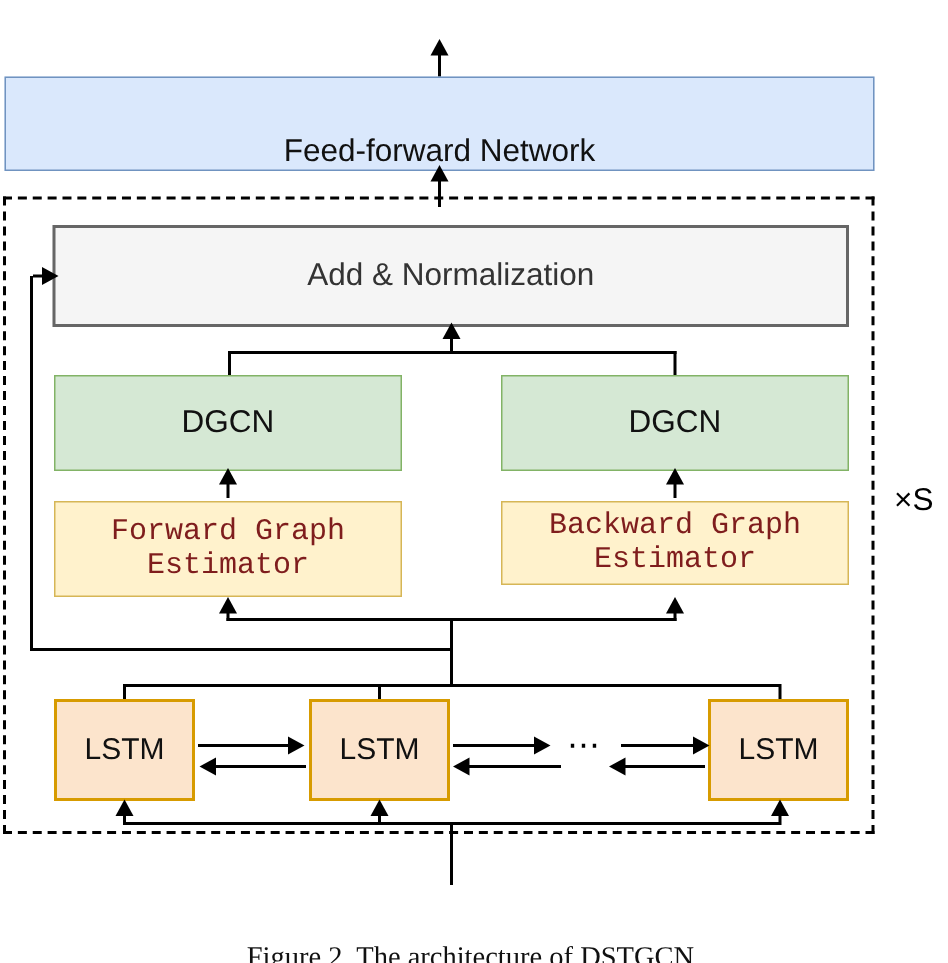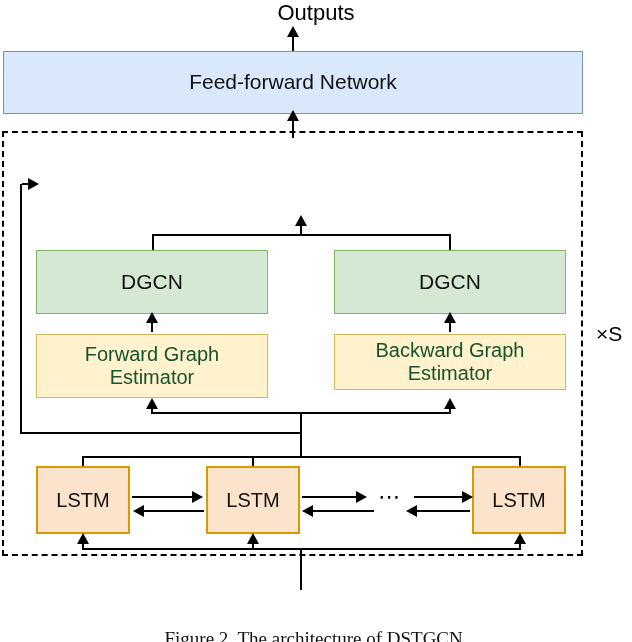--- a/index.html
+++ b/index.html
@@ -9,21 +9,21 @@
   .stage{position:absolute;left:0;top:0;width:632px;height:642px;}
 
   
   .box{position:absolute;box-sizing:border-box;display:flex;
        align-items:center;justify-content:center;text-align:center;
        line-height:1.15;}
 
   .ffn{background:#dae8fc;border:1.6px solid #7093c0;font-size:21px;color:#111;}
   .addnorm{background:#f5f5f5;border:2px solid #666666;font-size:21px;color:#333;}
   .dgcn{background:#d5e8d4;border:1.6px solid #82b366;font-size:21px;color:#111;}
-  .estimator{background:#fff2cc;border:1.6px solid #d6b656;font-size:20px;color:#14532d;}
+  .estimator{background:#fff2cc;border:1.6px solid #d6b656;font-size:20px;color:#7f1d1d;font-family:Liberation Mono, monospace;}
   .lstm{background:#fce4cc;border:2px solid #d79b00;font-size:20px;color:#111;}
 
   
   .dashed-block{position:absolute;box-sizing:border-box;
        border:2px dashed #000;background:transparent;}
 
   
   .lbl{position:absolute;white-space:nowrap;}
   .lbl-outputs{font-size:22px;}
   .lbl-inputs{font-size:21px;}
@@ -47,36 +47,38 @@
   .ah-left{border-top:6px solid transparent;border-bottom:6px solid transparent;
            border-right:11px solid #000;}
 
   .dots{position:absolute;font-size:22px;letter-spacing:2px;color:#000;}
 </style>
 </head>
 <body>
 
 <div class="stage">
 
-  <div class="lbl lbl-outputs" style="left:0;top:0;width:632px;text-align:center;">Outputs</div>
 
   <div class="ln v" style="left:292px;top:34px;height:18px;"></div>
   <div class="ah ah-up" style="left:287px;top:26px;"></div>
 
-  <div class="box ffn" style="left:3px;top:51px;width:580px;height:63px;">
+  <div class="box ffn" style="left:3px;top:51px;width:580px;height:63px;align-items:flex-end;">
     <span>Feed-forward Network</span>
   </div>
 
   <div class="ln v" style="left:292px;top:116px;height:22px;"></div>
   <div class="ah ah-up" style="left:287px;top:110px;"></div>
 
   <div class="dashed-block" style="left:2px;top:131px;width:581px;height:425px;"></div>
 
   <div class="lbl lbl-times" style="left:596px;top:322px;">×S</div>
 
+  <div class="box addnorm" style="left:35px;top:150px;width:531px;height:68px;">
+    <span>Add &amp; Normalization</span>
+  </div>
 
   <div class="ln v" style="left:20px;top:184px;height:250px;"></div>
   <div class="ln h" style="left:20px;top:432px;width:280px;"></div>
   <div class="ln h" style="left:22px;top:183px;width:9px;"></div>
   <div class="ah ah-right" style="left:28px;top:178px;"></div>
 
   <div class="ln h" style="left:152px;top:234px;width:299px;"></div>
   <div class="ln v" style="left:152px;top:234px;height:16px;"></div>
   <div class="ln v" style="left:449px;top:234px;height:16px;"></div>
   <div class="ln v" style="left:300px;top:222px;height:14px;"></div>

